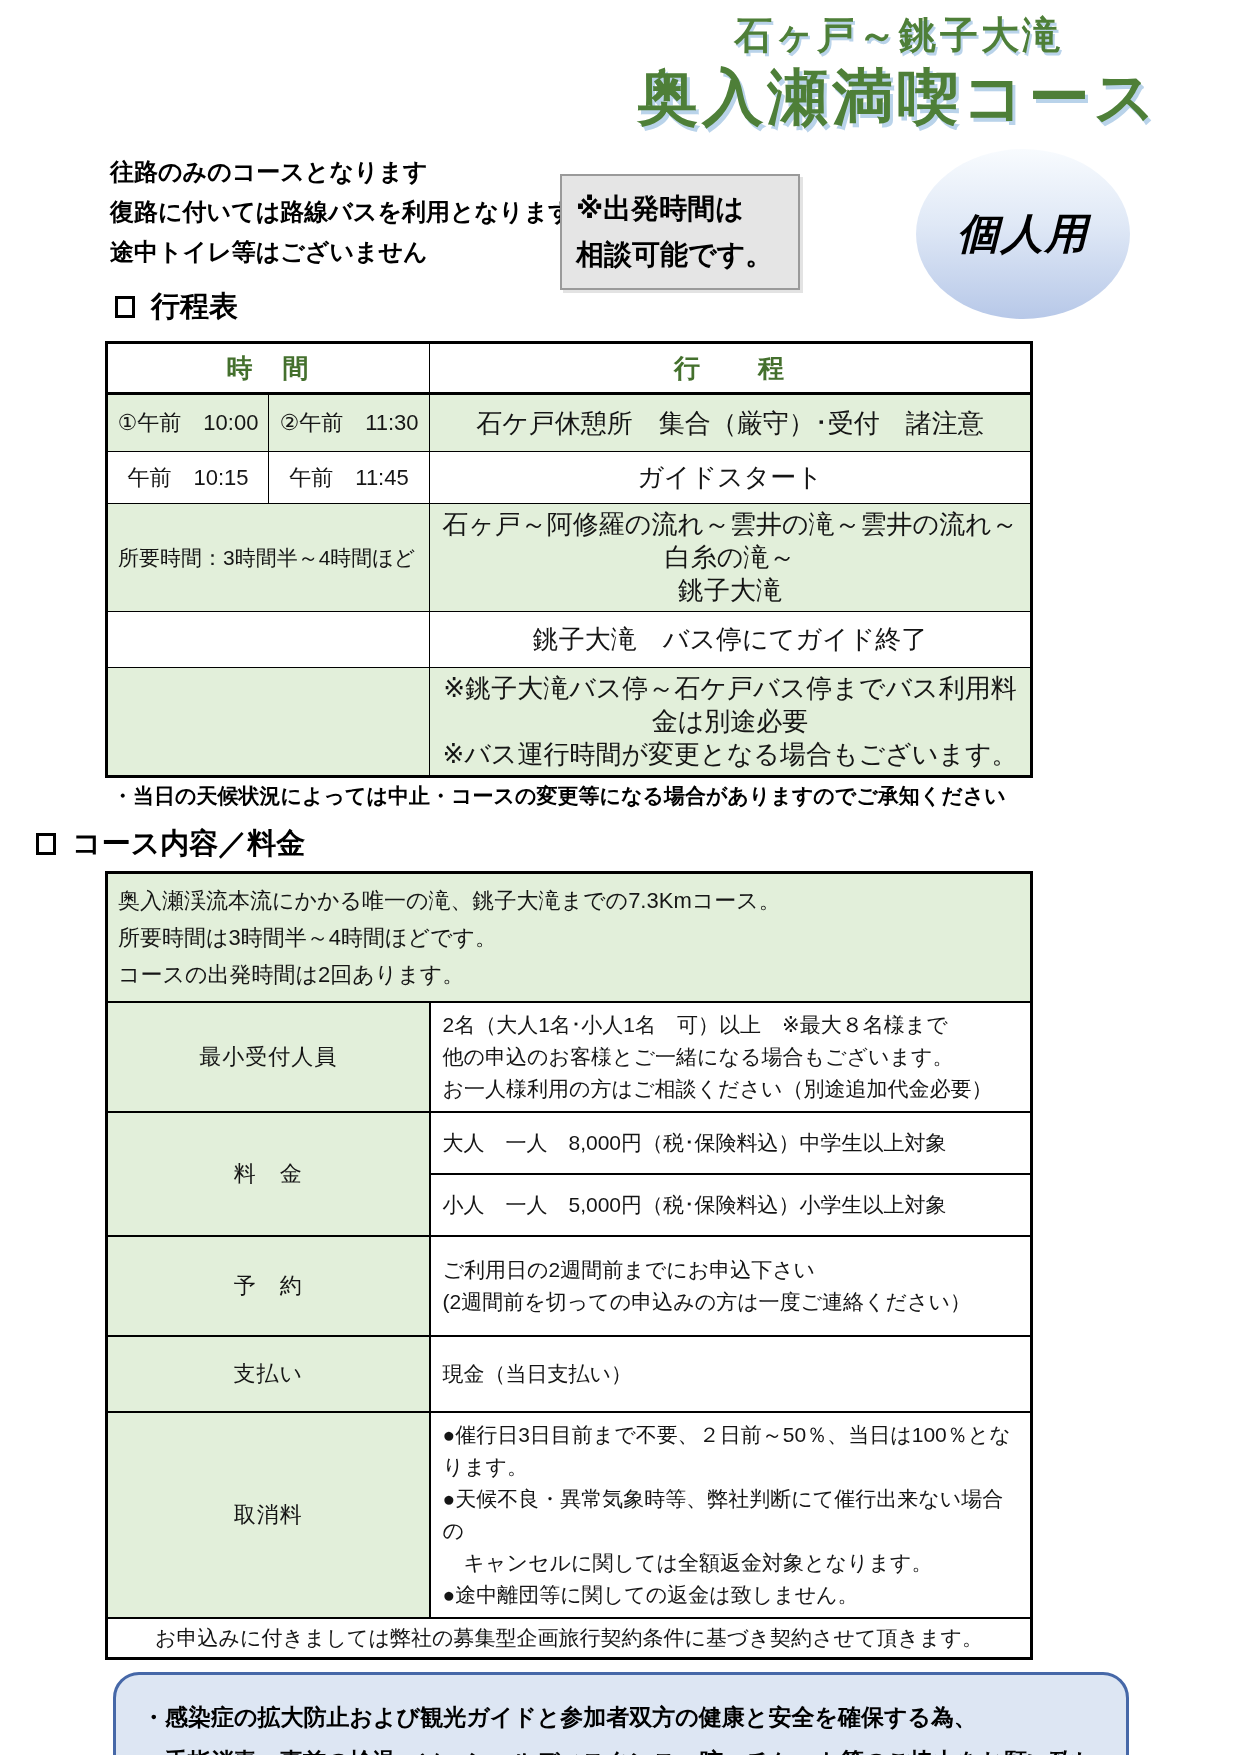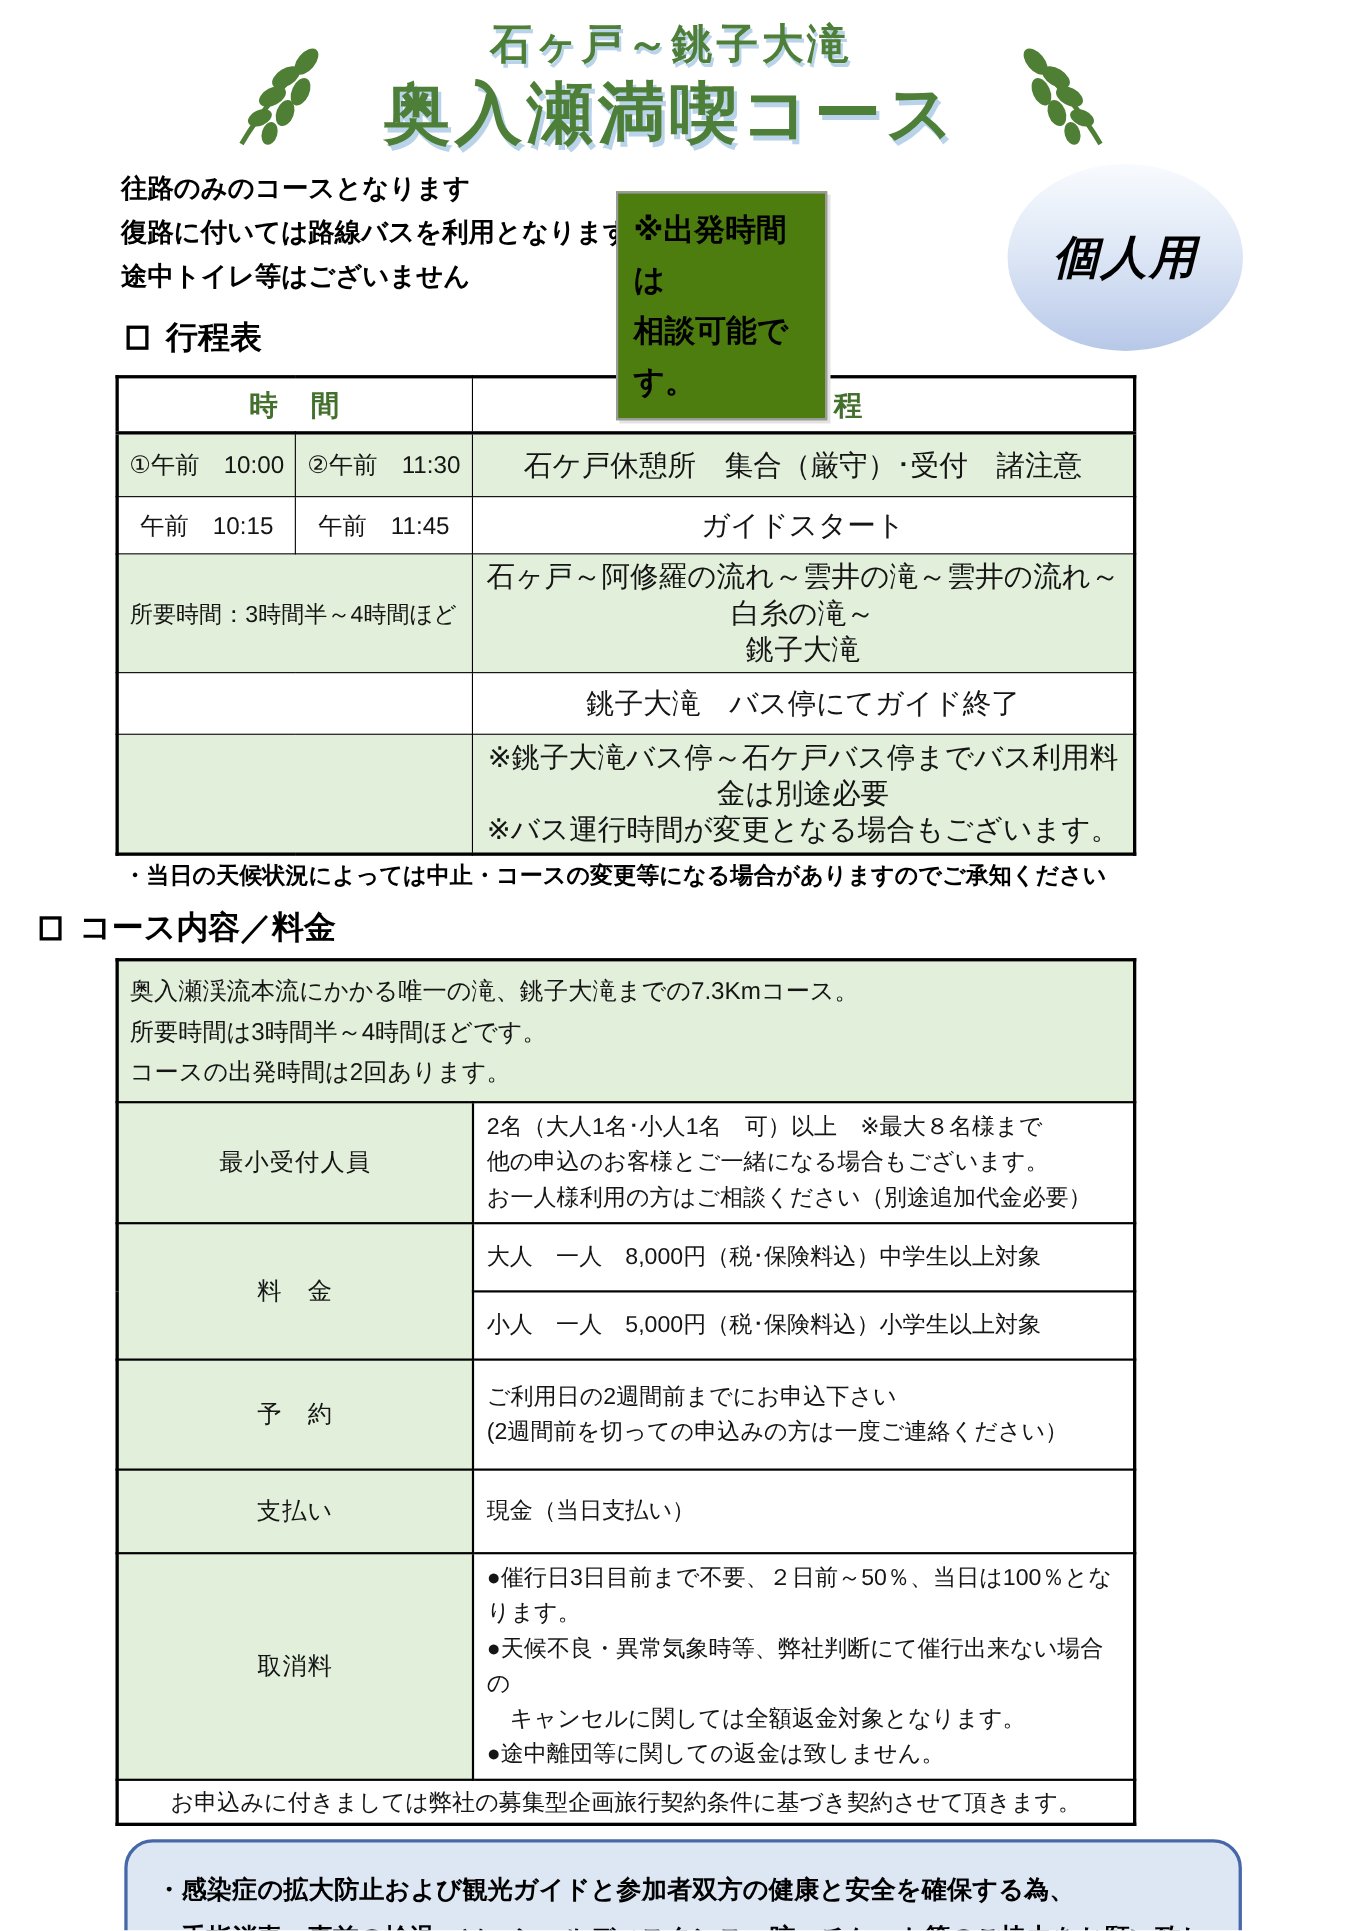--- a/index.html
+++ b/index.html
@@ -12,20 +12,21 @@
     font-family:"Liberation Sans","DejaVu Sans",sans-serif;
     color:#111;
     overflow:hidden;
   }
 
   
   .title-block{
     width:1100px; margin:0 0 0 60px; padding-top:6px;
     display:flex; justify-content:center; align-items:flex-end; gap:52px;
     height:142px;
+    flex-direction:column;
   }
   .titles{ text-align:center; }
   .subtitle{
     font-size:38px; font-weight:bold; letter-spacing:3px;
     color:#4e7f38;
     text-shadow:2px 3px 0 #b9d3ea, -1px -1px 0 #ffffff;
     line-height:46px;
   }
   .main-title{
     font-size:61px; font-weight:bold; letter-spacing:4px;
@@ -35,22 +36,22 @@
   }
   .leaf{ width:88px; height:100px; margin-bottom:6px; }
   .leaf.mirror{ transform:scaleX(-1); }
 
   
   .top-info{ position:relative; height:128px; margin-top:4px; }
   .course-notes{ position:absolute; left:110px; top:6px;
     font-size:24px; font-weight:bold; line-height:40px; color:#000; }
   .departure-box{
     position:absolute; left:560px; top:28px;
-    width:192px; min-height:110px;
-    background:#4d7c0f; border:2px solid #9a9a9a;
+    width:240px; min-height:110px;
+    background:#e5e5e5; border:2px solid #9a9a9a;
     box-shadow:3px 3px 0 #e3e3e3;
     padding:10px 14px;
     font-size:28px; font-weight:bold; line-height:46px;
     white-space:pre-line; color:#000;
   }
   .badge-oval{
     position:absolute; left:916px; top:3px;
     width:214px; height:170px; border-radius:50%;
     background:linear-gradient(to bottom,#f8fbfe 0%,#dfe8f6 45%,#b7c8e8 100%);
     display:flex; align-items:center; justify-content:center;

